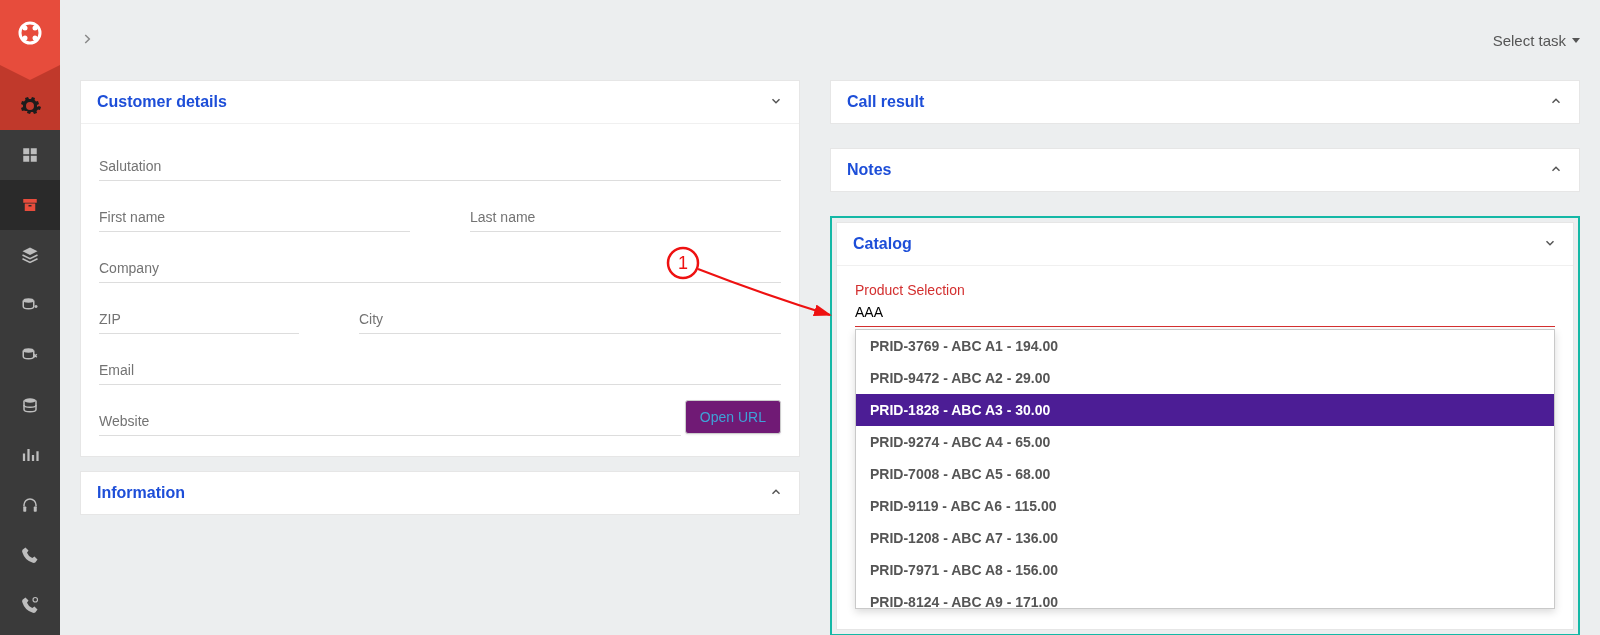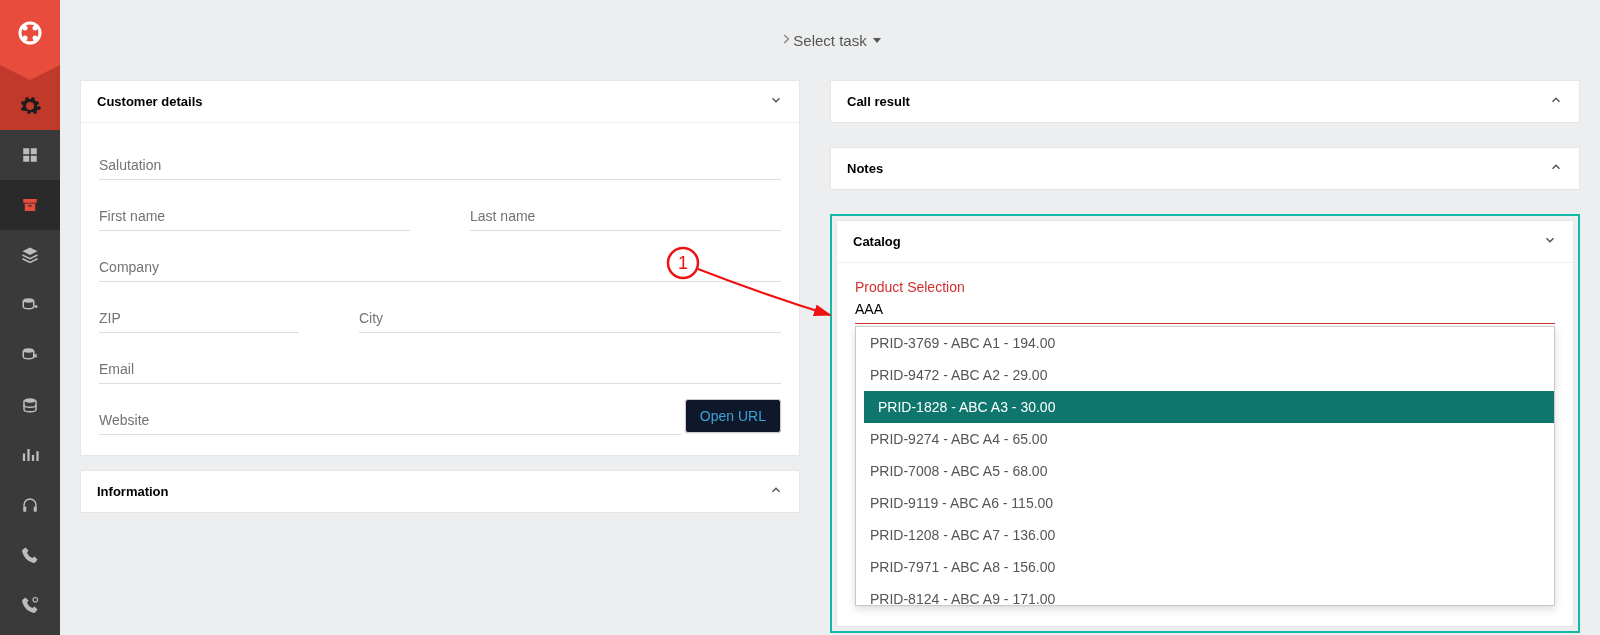--- a/index.html
+++ b/index.html
@@ -67,21 +67,21 @@
     left: 60px; top: 0; right: 0; bottom: 0;
     display: flex;
     flex-direction: column;
   }
   .topbar {
     height: 80px;
     background: #eceeef;
     display: flex;
     align-items: center;
     padding: 0 20px;
-    justify-content: center;
+    justify-content: space-between;
     border-radius: 19px;
   }
   .topbar .crumb svg { width: 14px; height: 14px; stroke: #888; fill: none; stroke-width: 2.5; }
   .task-select {
     color: #555;
     font-size: 15px;
     cursor: pointer;
     display: flex;
     align-items: center;
     gap: 4px;
@@ -109,23 +109,23 @@
     border: 1px solid #e6e6e6;
   }
   .panel-header {
     padding: 12px 16px;
     display: flex;
     align-items: center;
     justify-content: space-between;
     cursor: pointer;
   }
   .panel-header h3 {
-    font-size: 13px;
+    font-size: 16px;
     font-weight: 700;
-    color: #000000;
+    color: #1d4ed8;
   }
   .panel-header .chev svg { width: 14px; height: 14px; stroke: #555; fill: none; stroke-width: 2.5; }
   .panel-body {
     padding: 6px 18px 20px 18px;
     border-top: 1px solid #f0f0f0;
   }
 
   
   .form-row {
     display: flex;
@@ -154,21 +154,21 @@
     pointer-events: none;
   }
   .open-url-row {
     display: flex;
     align-items: flex-end;
     gap: 4px;
   }
   .open-url-row .form-group { flex: 1; }
   .open-url-btn {
     border: 1px solid #ccc;
-    background: #0f172a;
+    background: #701a75;
     color: #3ea2d8;
     padding: 8px 14px;
     border-radius: 3px;
     cursor: pointer;
     font-size: 14px;
     margin-bottom: 2px;
     box-shadow: 0 1px 2px rgba(0,0,0,0.08);
   }
 
   
@@ -196,25 +196,25 @@
     max-height: 280px;
     overflow-y: scroll;
     background: #fff;
     margin-top: 2px;
   }
   .dropdown .opt {
     padding: 8px 14px;
     font-size: 14px;
     color: #555;
     cursor: pointer;
+    font-weight: bold;
   }
   .dropdown .opt.highlight {
-    background: #0f766e;
+    background: #4c1d95;
     color: #fff;
-    margin-left: 8px;
   }
 
   
   .annotation-svg {
     position: absolute;
     pointer-events: none;
     overflow: visible;
   }
   .anno-circle {
     stroke: #e11;

